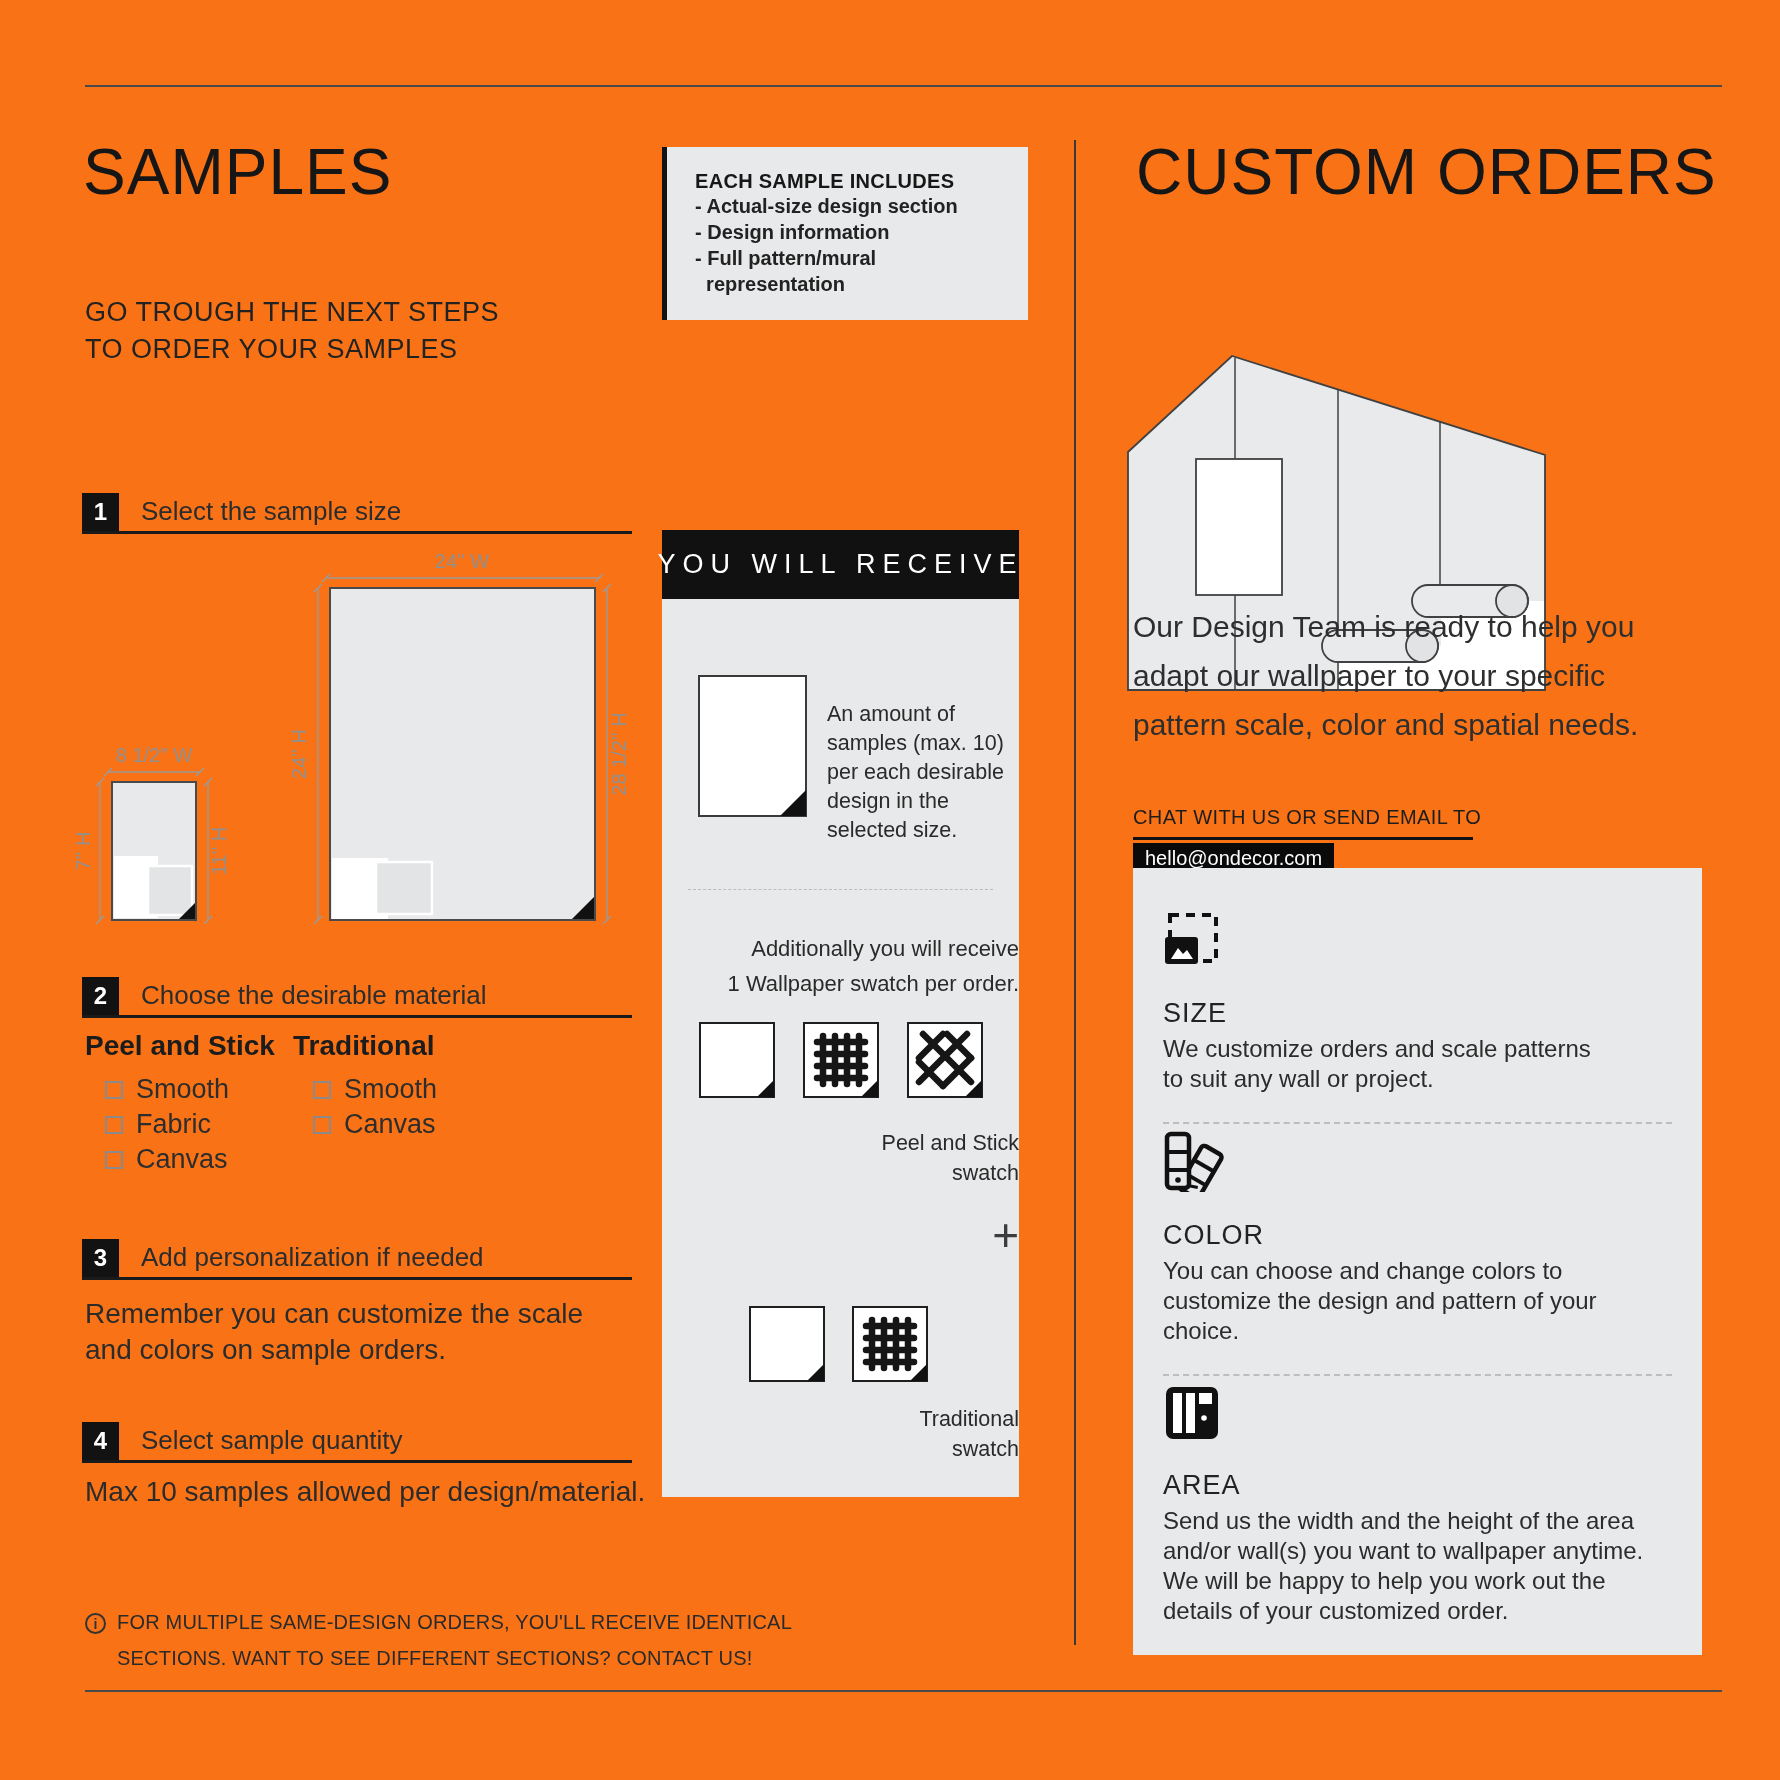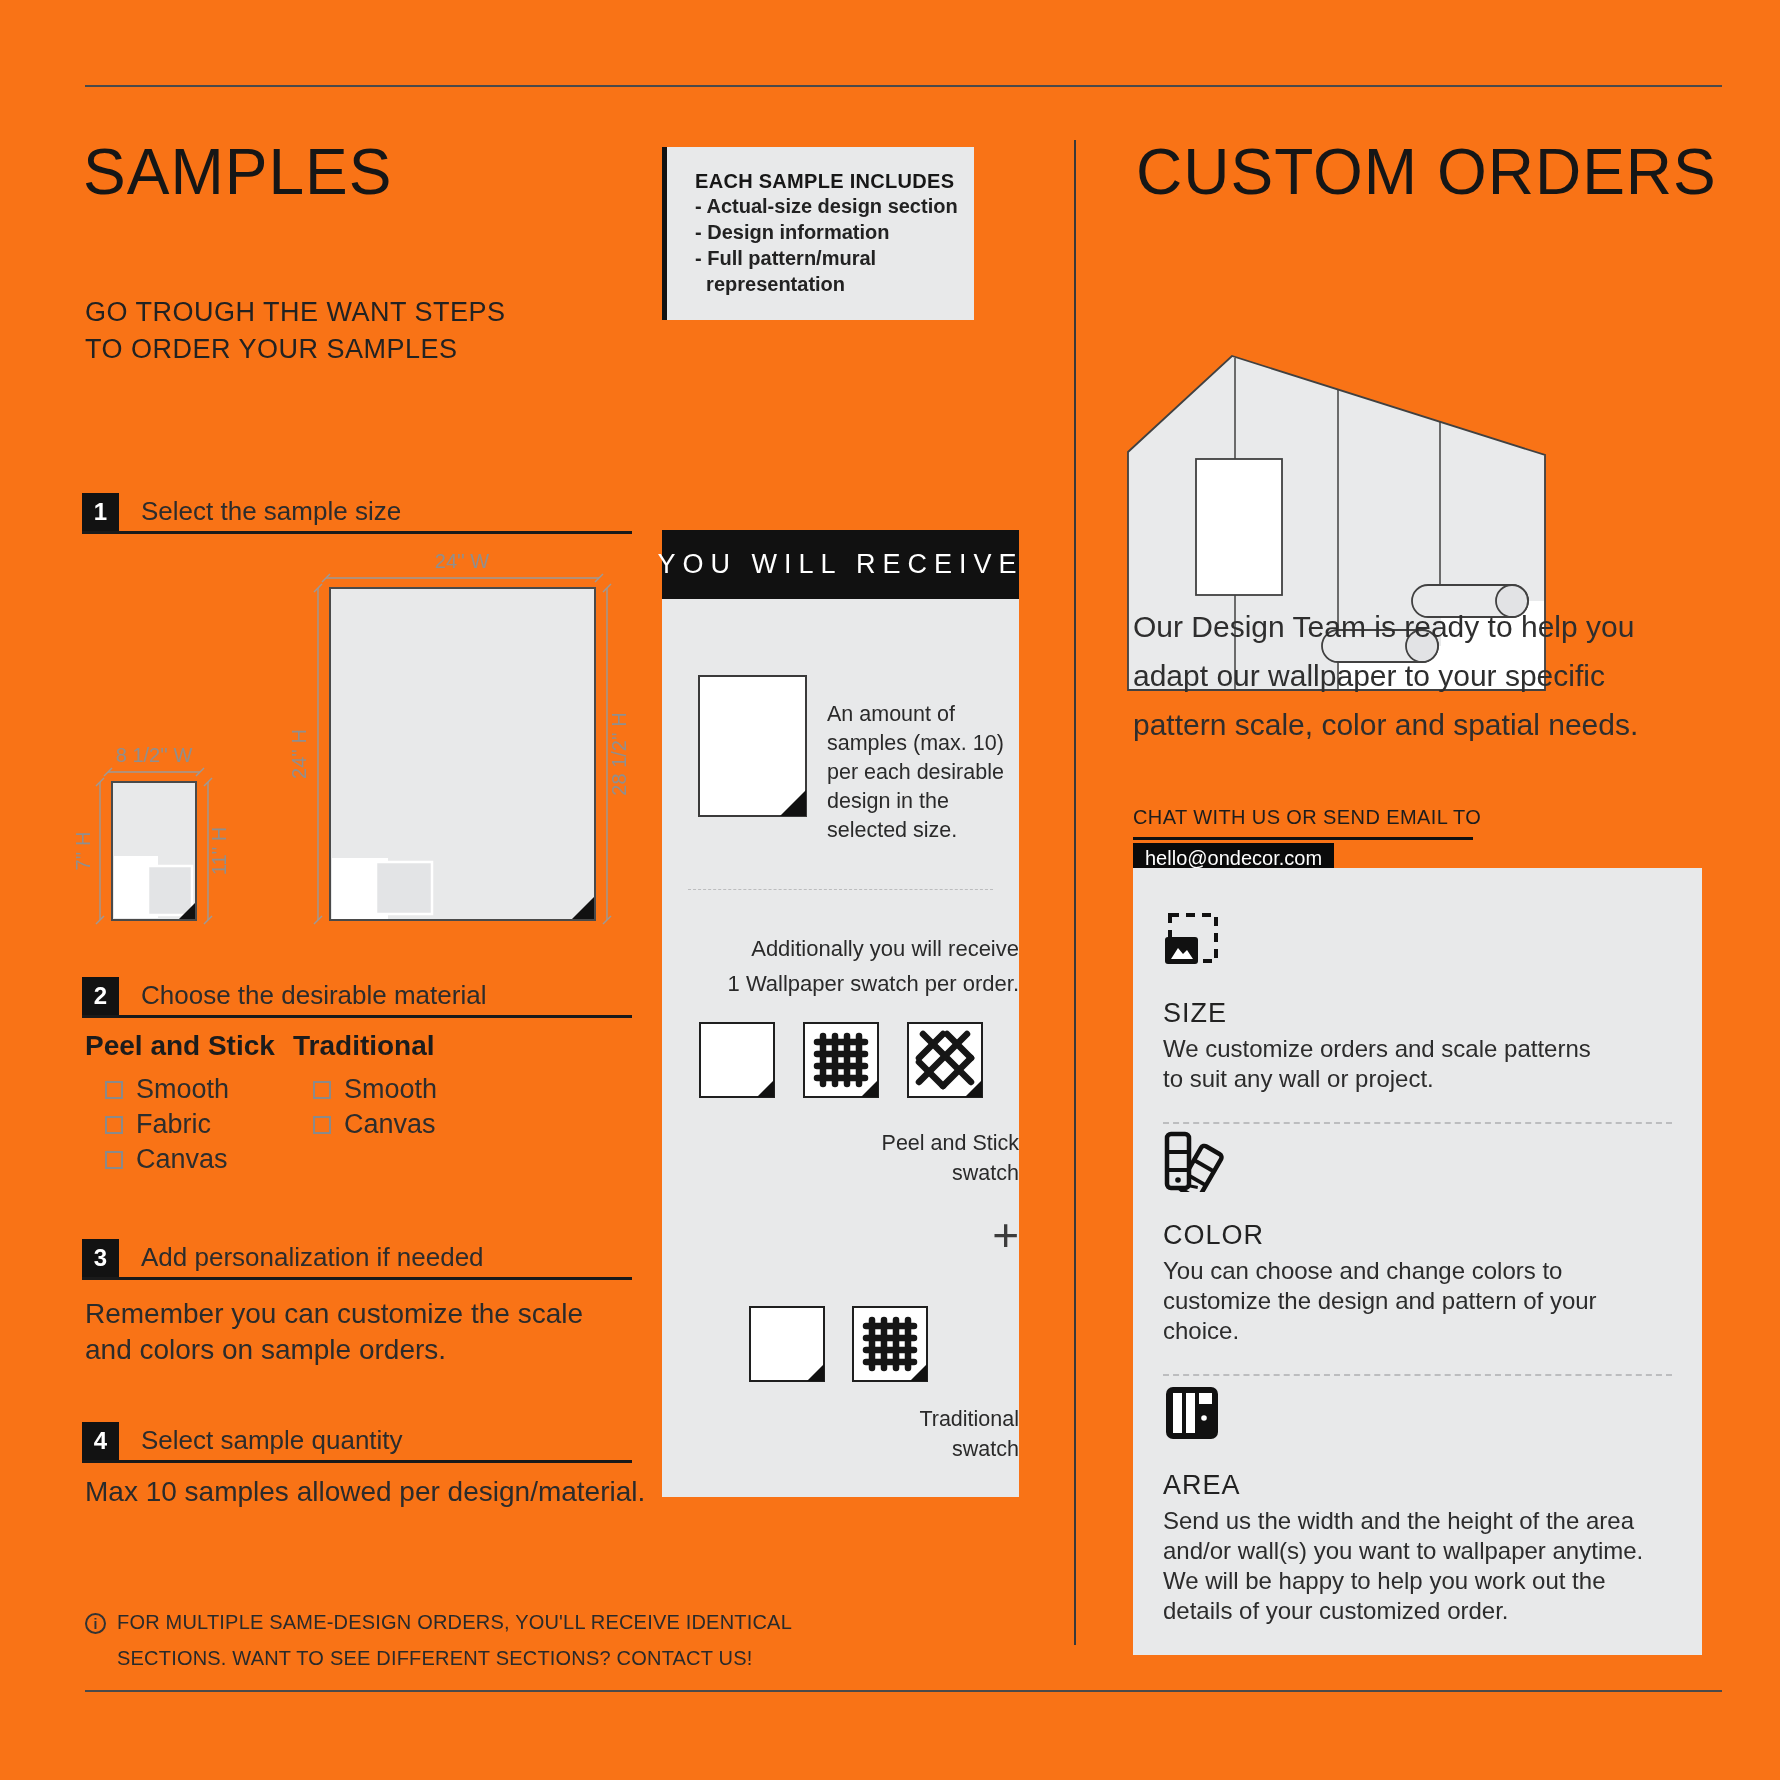--- a/index.html
+++ b/index.html
@@ -52,25 +52,25 @@
 
 <div id="page">
 
   <div class="rule" style="top:85px;"></div>
   <div class="rule" style="top:1690px;"></div>
   <div class="vdiv" style="left:1074px;top:140px;height:1505px;"></div>
 
   <div class="abs big-title" style="left:83px;top:135px;">SAMPLES</div>
 
   <div class="abs subtitle" style="left:85px;top:294px;">
-    <div>GO TROUGH THE WANT STEPS</div>
+    <div>GO TROUGH THE NEXT STEPS</div>
     <div>TO ORDER YOUR SAMPLES</div>
   </div>
 
-  <div class="abs inc-box" style="left:662px;top:147px;width:312px;height:173px;">
+  <div class="abs inc-box" style="left:662px;top:147px;width:366px;height:173px;">
     <div class="inc-title">EACH SAMPLE INCLUDES</div>
     <div style="margin-top:0;font-weight:bold;">
       <div class="inc-item">- Actual-size design section</div>
       <div class="inc-item">- Design information</div>
       <div class="inc-item">- Full pattern/mural</div>
       <div class="inc-item">  representation</div>
     </div>
   </div>
 
   <div class="step" style="top:493px;">

